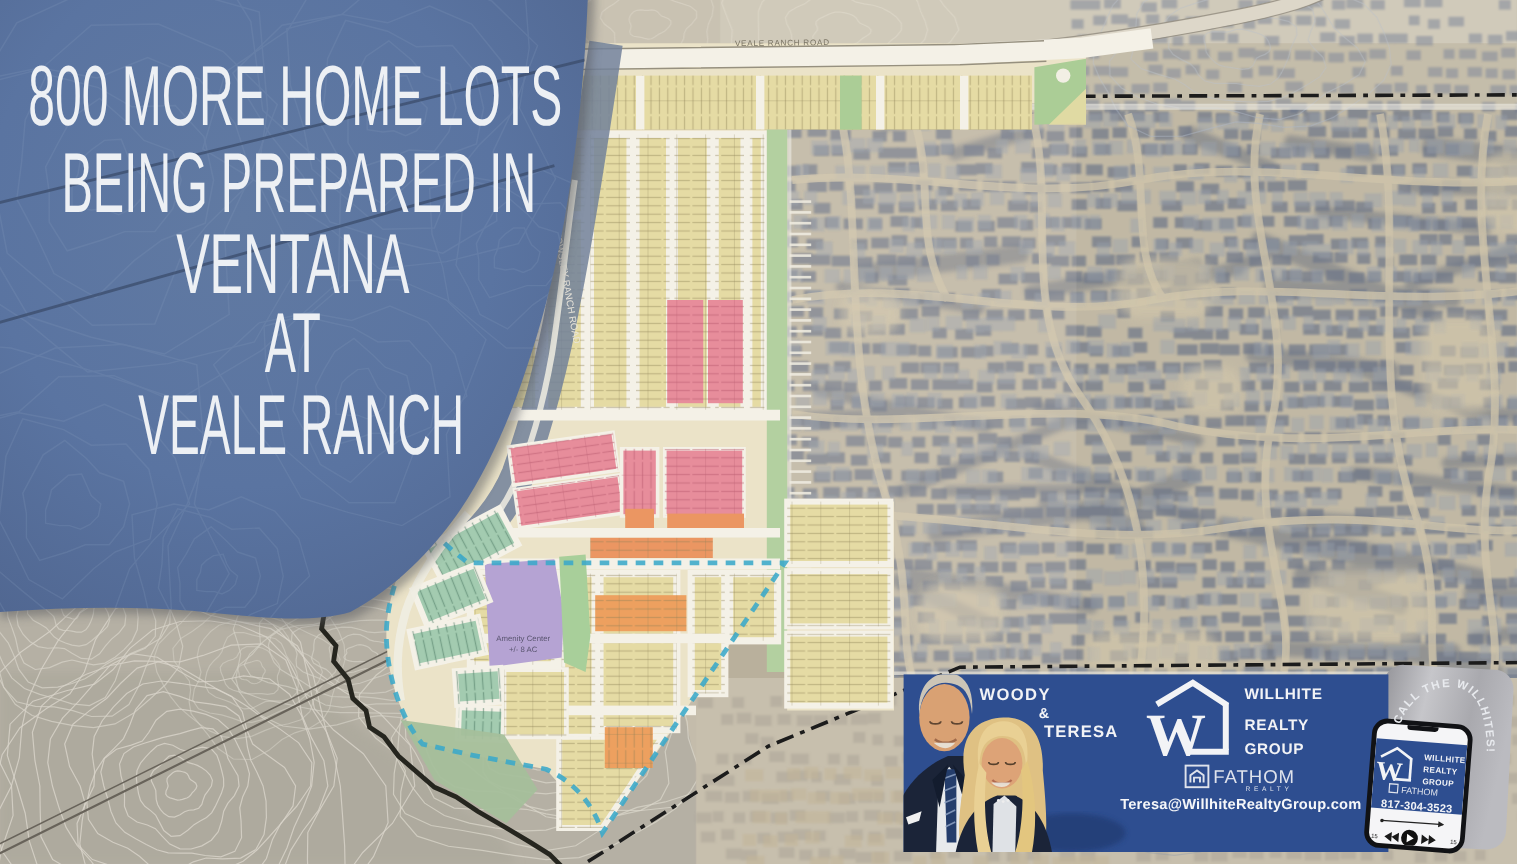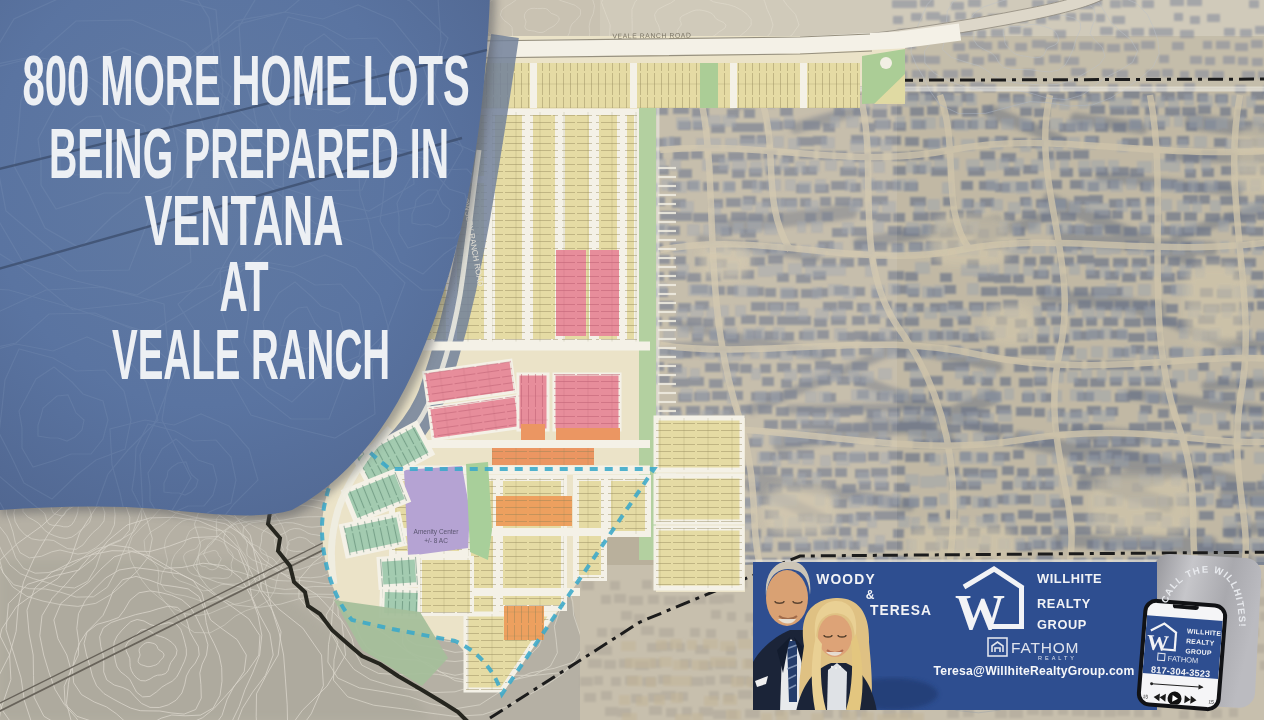--- a/index.html
+++ b/index.html
@@ -2579,21 +2579,21 @@
         <path d="M510,210 L485,235 L470,254 L456,290 L422,290 L396,269 L374,251 L369,223 L360,195 L358,157 L394,148 L424,153 L452,142 L480,154 L501,179 L510,210 Z" fill="none" stroke="#8399ba" stroke-width="1.2"></path>
         <path d="M198,480 L196,487 L191,492 L185,495 L179,493 L172,493 L164,492 L164,483 L167,477 L168,471 L172,467 L178,463 L186,462 L189,470 L192,475 L198,480 Z" fill="none" stroke="#8399ba" stroke-width="1.2"></path>
         <path d="M217,480 L213,495 L204,506 L188,506 L177,511 L159,516 L150,501 L150,486 L148,473 L155,462 L162,449 L176,439 L189,451 L198,460 L213,465 L217,480 Z" fill="none" stroke="#8399ba" stroke-width="1.2"></path>
         <path d="M236,480 L231,503 L209,512 L194,523 L173,542 L151,530 L141,508 L132,490 L135,470 L136,448 L148,424 L175,431 L193,441 L216,440 L231,457 L236,480 Z" fill="none" stroke="#8399ba" stroke-width="1.2"></path>
         <path d="M258,480 L234,504 L219,523 L205,558 L172,558 L147,538 L126,520 L120,493 L112,465 L110,429 L145,420 L174,425 L201,414 L229,426 L249,449 L258,480 Z" fill="none" stroke="#8399ba" stroke-width="1.2"></path>
       </g>
       <path d="M-5,170 L520,42" stroke="#3b4c6b" stroke-width="2.4" fill="none" opacity="0.75" clip-path="url(#circlip)"></path>
       <path d="M-5,270 L462,138" stroke="#3b4c6b" stroke-width="2.4" fill="none" opacity="0.75" clip-path="url(#circlip)"></path>
     </svg>
 
-<div style="position:absolute;left:0;top:0;width:540px;height:400px;color:#edf0f4;font-family:'Liberation Sans',sans-serif;font-weight:bold;">
+<div style="position:absolute;left:0;top:0;width:540px;height:400px;color:#edf0f4;font-family:'Liberation Sans',sans-serif;font-weight:normal;">
 
 <div style="position:absolute;top:44.9px;left:245.5px;transform:translateX(-50%) scaleX(0.564);transform-origin:center;font-size:71px;line-height:71px;white-space:nowrap;">800 MORE HOME LOTS</div>
 
 <div style="position:absolute;top:117.9px;left:249px;transform:translateX(-50%) scaleX(0.552);transform-origin:center;font-size:71px;line-height:71px;white-space:nowrap;">BEING PREPARED IN</div>
 
 <div style="position:absolute;top:184.9px;left:243.5px;transform:translateX(-50%) scaleX(0.589);transform-origin:center;font-size:71px;line-height:71px;white-space:nowrap;">VENTANA</div>
 
 <div style="position:absolute;top:250.9px;left:243.5px;transform:translateX(-50%) scaleX(0.549);transform-origin:center;font-size:71px;line-height:71px;white-space:nowrap;">AT</div>
 
 <div style="position:absolute;top:318.9px;left:251px;transform:translateX(-50%) scaleX(0.542);transform-origin:center;font-size:71px;line-height:71px;white-space:nowrap;">VEALE RANCH</div>

